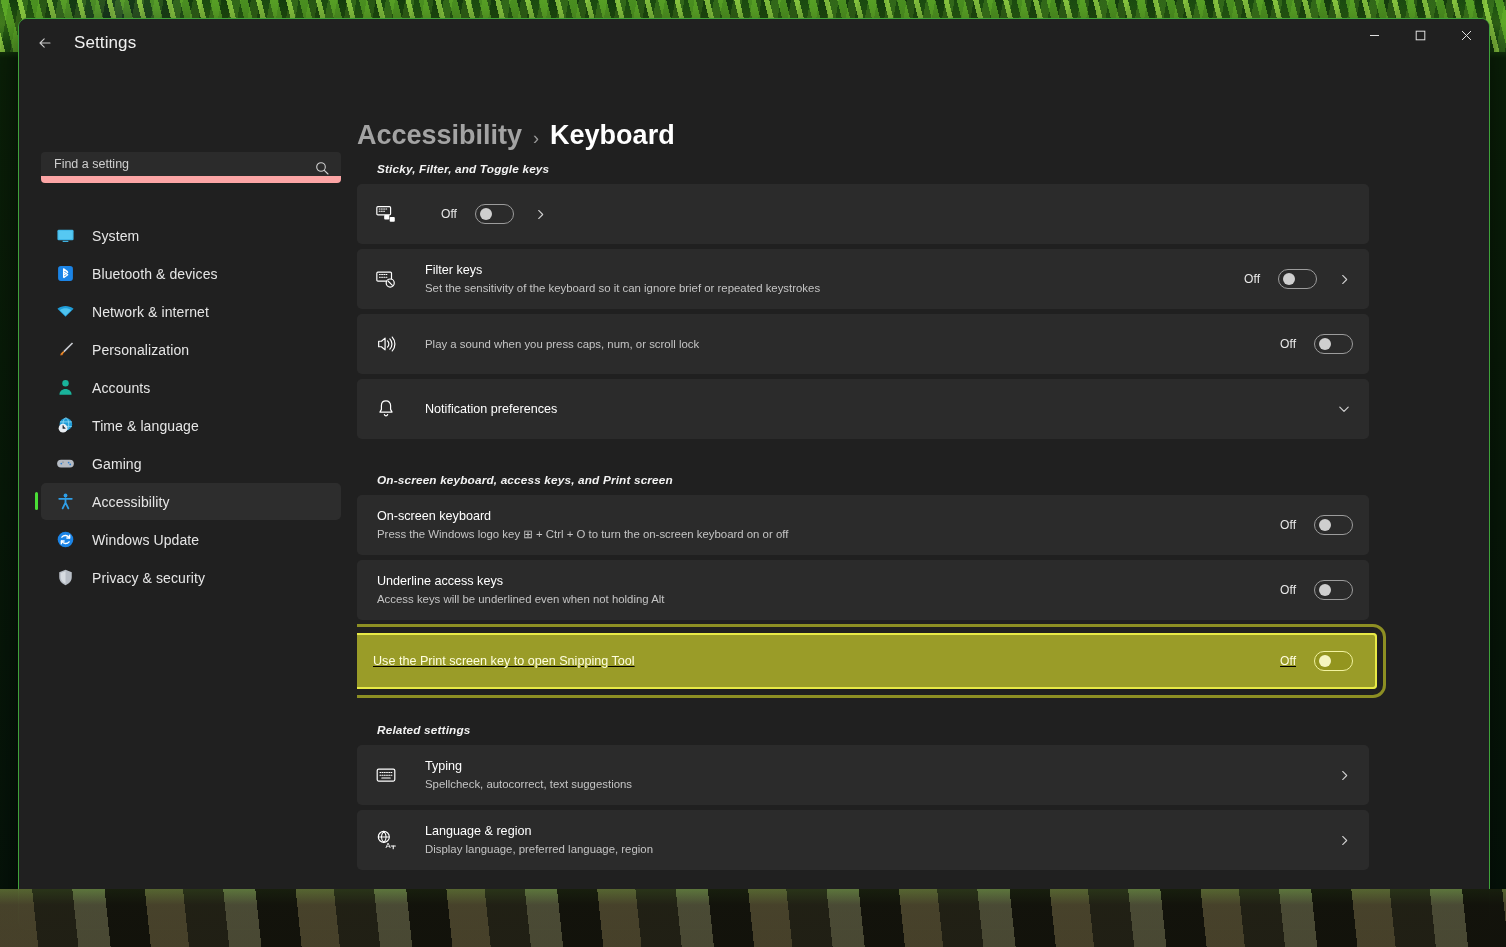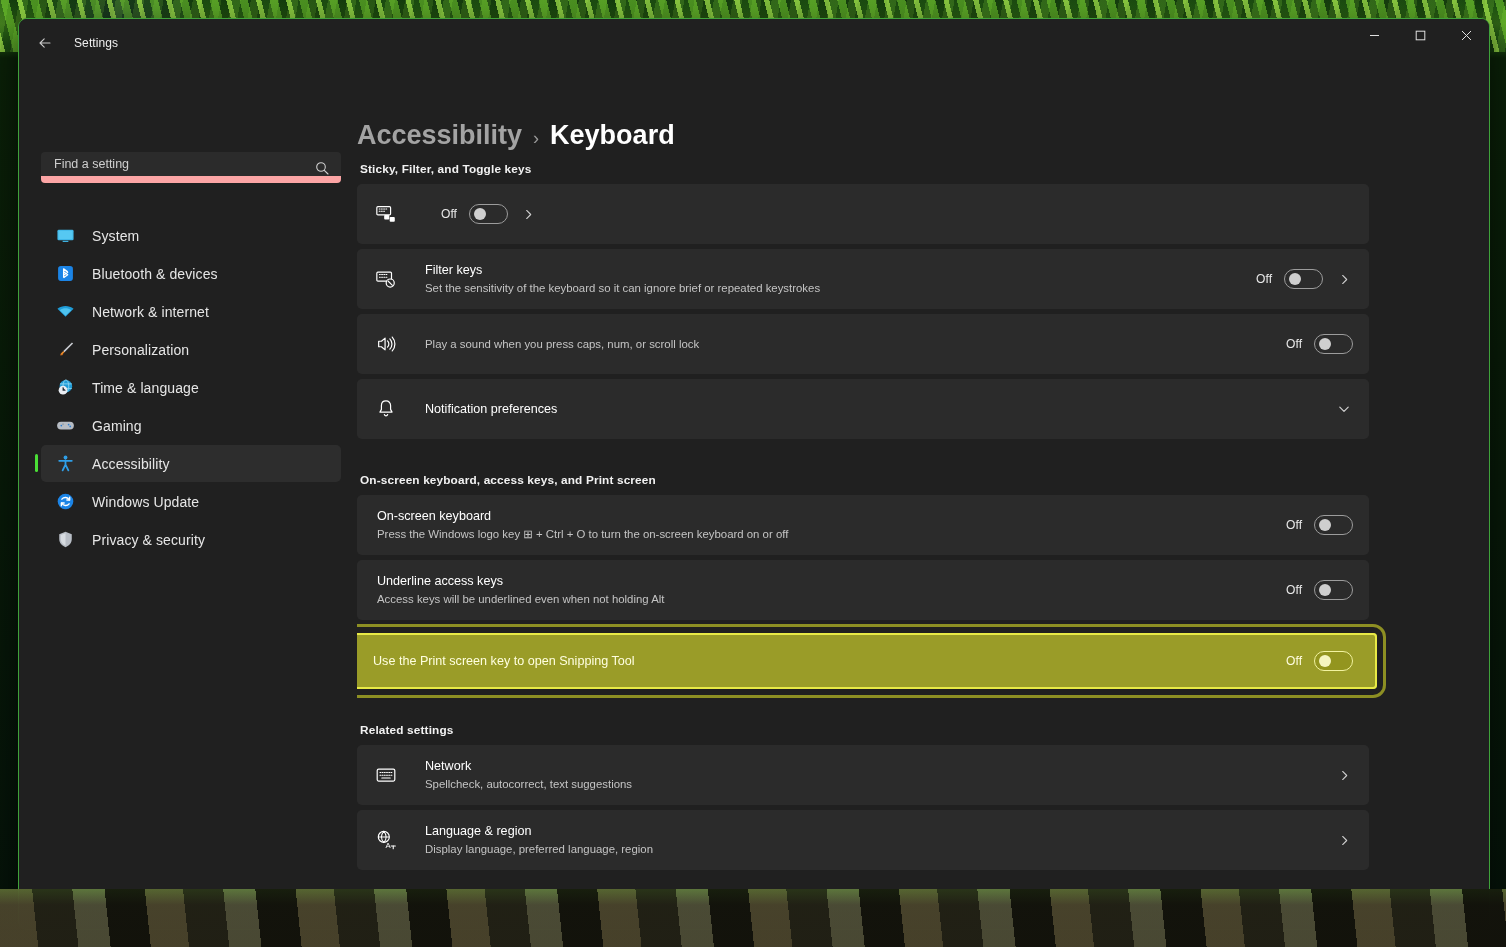--- a/index.html
+++ b/index.html
@@ -72,21 +72,21 @@
     position: relative;
   }
   .back-btn {
     width: 34px; height: 30px;
     margin-left: 9px;
     display: flex; align-items: center; justify-content: center;
     border-radius: 5px;
     color: #c9c9c9;
   }
   .titlebar-title {
-    font-size: 12px;
+    font-size: 17px;
     color: #f0f0f0;
     margin-left: 12px;
     letter-spacing: .1px;
   }
   .win-controls {
     position: absolute;
     right: 0; top: 0;
     height: 47px;
     display: flex;
   }
@@ -191,22 +191,23 @@
     font-size: 27px;
   }
   .crumb-parent { color: #a3a3a3; font-weight: 600; }
   .crumb-sep { color: #9a9a9a; font-size: 18px; font-weight: 400; }
   .crumb-current { color: #ffffff; font-weight: 600; }
 
   .section-title {
     font-size: 11.8px;
     font-weight: 700;
     color: #f2f2f2;
-    margin: 0 0 8px 3px;
+    margin: 0 0 8px 20px;
     letter-spacing: .15px;
+    font-style: italic;
   }
   .section-title.spaced { margin-top: 34px; }
 
   .card {
     background: #2b2b2b;
     border-radius: 5px;
     margin-bottom: 5px;
     display: flex;
     align-items: center;
     padding: 0 16px 0 16px;
@@ -228,21 +229,21 @@
   }
   .row-desc {
     font-size: 11.4px;
     color: #c4c4c4;
     line-height: 1.4;
     margin-top: 2px;
   }
   .row-right {
     display: flex;
     align-items: center;
-    gap: 12px;
+    gap: 18px;
     flex: 0 0 auto;
     margin-left: 16px;
   }
   .toggle-state {
     font-size: 12.1px;
     color: #e8e8e8;
   }
 
   
   .toggle {
@@ -274,20 +275,21 @@
     margin-left: -8px;
     margin-right: -8px;
     padding-left: 24px;
     padding-right: 24px;
     min-height: 56px;
     outline: 3px solid #8d8f23;
     outline-offset: 6px;
     box-shadow: 0 0 0 2px #e8ea46 inset;
     margin-top: 13px;
     margin-bottom: 18px;
+    text-decoration: underline;
   }
   .card.highlight .row-title { color: #ffffe0; font-weight: 500; }
   .card.highlight .toggle-state { color: #fffde0; }
   .card.highlight .toggle {
     border-color: #f2f3a0;
     background: #93951f;
   }
   .card.highlight .toggle .knob { background: #f5f5c0; }
 
   
@@ -387,20 +389,29 @@
               <svg width="19" height="19" viewBox="0 0 20 20" aria-hidden="true">
                 <path d="M16.8 2.6l1.2 1.2-9.1 9.1-1.2-1.2 9.1-9.1z" fill="#c9ccd1"></path>
                 <path d="M7.7 11.7l1.2 1.2-2.6 2.6-1.9.7.7-1.9 2.6-2.6z" fill="#eb8a2a"></path>
                 <path d="M5.1 14.3l.7 1.9 1.9-.7-2.6-1.2z" fill="#d9721c"></path>
               </svg>
             </span>
             <span class="nav-label">Personalization</span>
           </div>
 
 
+          <div class="nav-item">
+            <span class="nav-icon">
+              <svg width="19" height="19" viewBox="0 0 20 20" aria-hidden="true">
+                <circle cx="10" cy="5.6" r="3.4" fill="#19b39b"></circle>
+                <path d="M3.6 17.6c0-3.6 2.9-6 6.4-6s6.4 2.4 6.4 6H3.6z" fill="#19b39b"></path>
+              </svg>
+            </span>
+            <span class="nav-label">Accounts</span>
+          </div>
 
           <div class="nav-item">
             <span class="nav-icon">
               <svg width="19" height="19" viewBox="0 0 20 20" aria-hidden="true">
                 <circle cx="10.4" cy="8.6" r="6.6" fill="#1f9cd8"></circle>
                 <path d="M4.2 6.2h12.4M4.2 11h12.4" stroke="#8fd9f2" stroke-width=".9"></path>
                 <ellipse cx="10.4" cy="8.6" rx="3" ry="6.6" fill="none" stroke="#8fd9f2" stroke-width=".9"></ellipse>
                 <circle cx="7.4" cy="12.8" r="4.6" fill="#e9edf2"></circle>
                 <path d="M7.4 9.9v3h2.2" stroke="#3a4450" stroke-width="1.1" stroke-linecap="round"></path>
               </svg>
@@ -599,21 +610,21 @@
 
           <div class="card">
             <span class="row-icon">
               <svg width="22" height="22" viewBox="0 0 24 24" fill="none" aria-hidden="true">
                 <rect x="2.4" y="5.6" width="19.2" height="13" rx="1.6" stroke="currentColor" stroke-width="1.3"></rect>
                 <path d="M5.4 9.2h1M7.8 9.2h1M10.2 9.2h1M12.6 9.2h1M15 9.2h1M17.4 9.2h1M5.4 12.2h1M7.8 12.2h1M10.2 12.2h1M12.6 12.2h1M15 12.2h1M17.4 12.2h1" stroke="currentColor" stroke-width="1.1" stroke-linecap="round"></path>
                 <path d="M7.4 15.2h9.2" stroke="currentColor" stroke-width="1.2" stroke-linecap="round"></path>
               </svg>
             </span>
             <div class="row-texts">
-              <div class="row-title">Network</div>
+              <div class="row-title">Typing</div>
               <div class="row-desc">Spellcheck, autocorrect, text suggestions</div>
             </div>
             <div class="row-right">
               <span class="chev">
                 <svg width="11" height="11" viewBox="0 0 12 12" fill="none" aria-hidden="true">
                   <path d="M4 1.6L8.4 6 4 10.4" stroke="currentColor" stroke-width="1.2" stroke-linecap="round" stroke-linejoin="round"></path>
                 </svg>
               </span>
             </div>
           </div>

